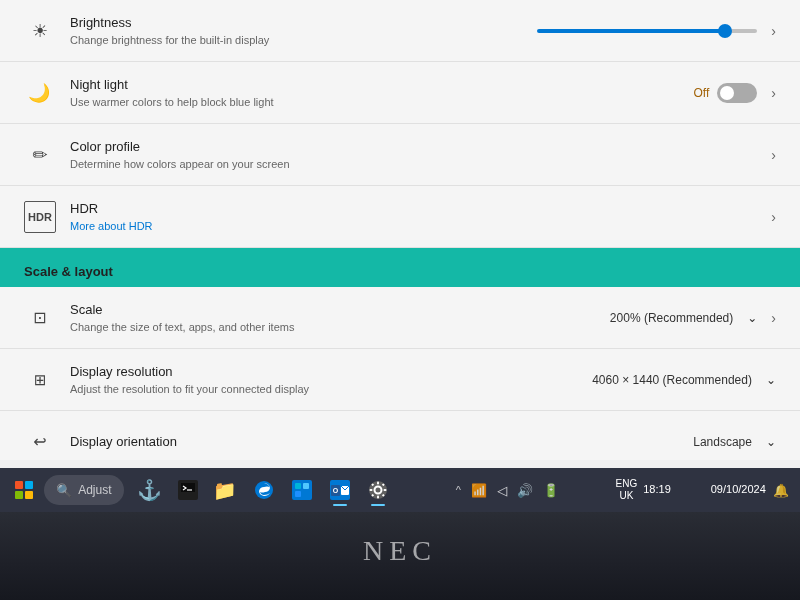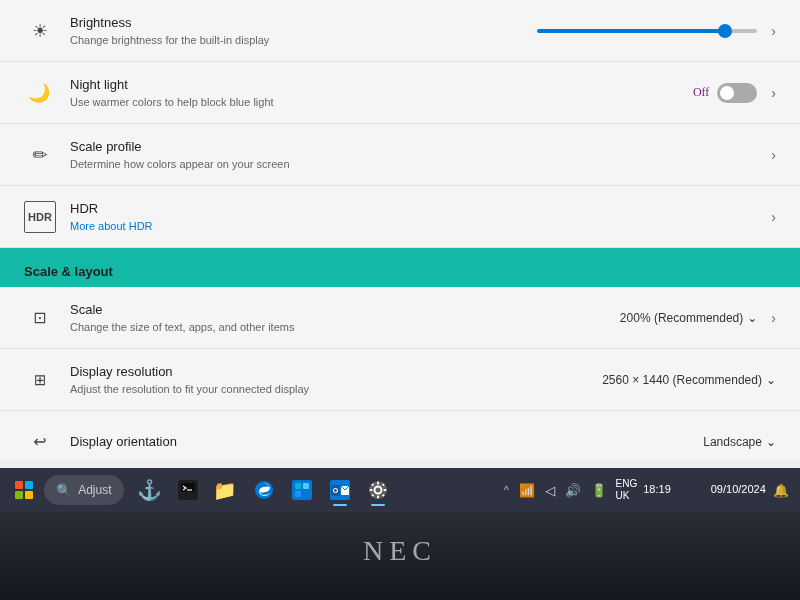--- a/index.html
+++ b/index.html
@@ -107,38 +107,37 @@
       left: 3px;
       top: 3px;
       width: 14px;
       height: 14px;
       background: white;
       border-radius: 50%;
     }
 
     .toggle-label {
       font-size: 12px;
-      color: #701a75;
-      font-family: Liberation Serif, serif;
+      color: #a16207;
     }
 
     
     .chevron {
       color: #666;
       font-size: 14px;
       margin-left: 6px;
     }
 
     
     .dropdown-value {
       font-size: 12px;
       color: #333;
       display: flex;
       align-items: center;
-      gap: 4px;
+      gap: 14px;
     }
 
     
     .section-header {
       padding: 16px 24px 8px 24px;
       font-size: 13px;
       font-weight: 600;
       color: #222;
       background: #14b8a6;
     }
@@ -268,22 +267,23 @@
     .tray-date {
       font-size: 11px;
       color: white;
       line-height: 1.2;
       margin-left: 40px;
     }
 
     .tray-lang {
       display: flex;
       flex-direction: column;
-      align-items: flex-start;
-      cursor: pointer;
+      align-items: center;
+      cursor: pointer;
+      margin-left: 48px;
     }
 
     .tray-lang span {
       font-size: 10px;
       color: white;
       line-height: 1.2;
     }
 
     
     .monitor-bezel {
@@ -341,21 +341,21 @@
     <div class="setting-control">
       <span class="toggle-label">Off</span>
       <div class="toggle off"></div>
       <span class="chevron">›</span>
     </div>
   </div>
 
   <div class="setting-row">
     <div class="setting-icon">✏</div>
     <div class="setting-text">
-      <div class="setting-title">Scale profile</div>
+      <div class="setting-title">Color profile</div>
       <div class="setting-subtitle">Determine how colors appear on your screen</div>
     </div>
     <div class="setting-control">
       <span class="chevron">›</span>
     </div>
   </div>
 
   <div class="setting-row">
     <div class="setting-icon" style="font-size:11px; font-weight:700; border:1px solid #555; padding:1px 2px; border-radius:2px;">HDR</div>
     <div class="setting-text">
@@ -385,21 +385,21 @@
   </div>
 
   <div class="setting-row">
     <div class="setting-icon" style="font-size:15px;">⊞</div>
     <div class="setting-text">
       <div class="setting-title">Display resolution</div>
       <div class="setting-subtitle">Adjust the resolution to fit your connected display</div>
     </div>
     <div class="setting-control">
       <div class="dropdown-value">
-        <span>2560 × 1440 (Recommended)</span>
+        <span>4060 × 1440 (Recommended)</span>
         <span>⌄</span>
       </div>
     </div>
   </div>
 
   <div class="setting-row">
     <div class="setting-icon" style="font-size:16px;">↩</div>
     <div class="setting-text">
       <div class="setting-title">Display orientation</div>
     </div>

